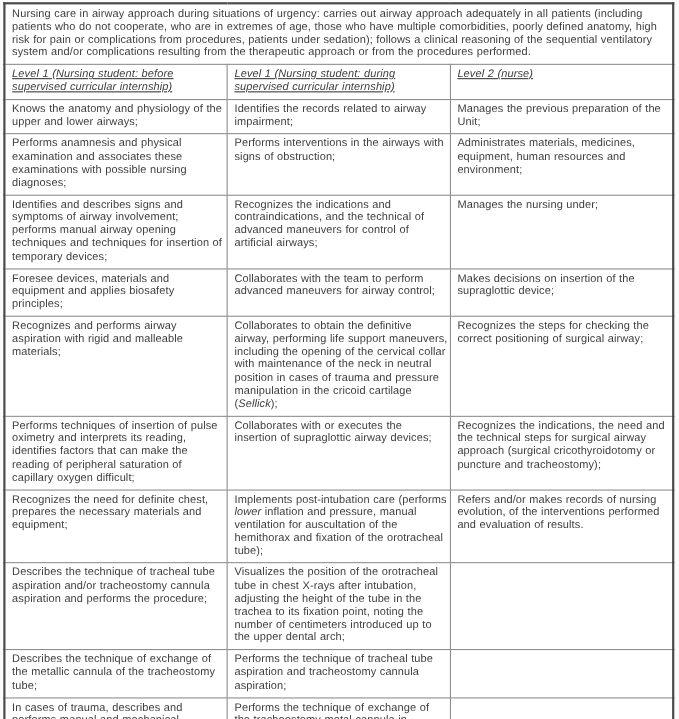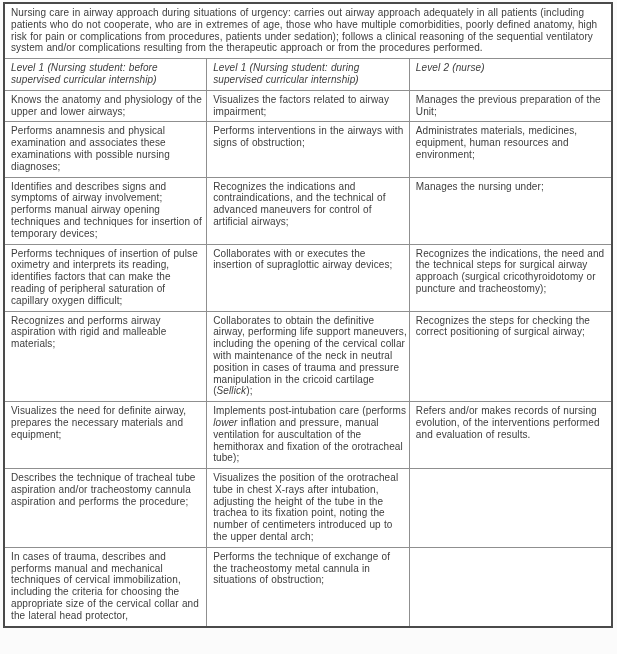--- a/index.html
+++ b/index.html
@@ -31,20 +31,21 @@
     line-height: 11.8px;
     color: #3d3d3d;
     letter-spacing: 0.1px;
     word-spacing: 0.3px;
   }
   td.intro-cell {
     padding: 4px 7px 5px 7px;
   }
   tr.header-row td {
     font-style: italic;
+    text-decoration: underline;
   }
 </style>
 </head>
 <body>
 
 <div class="page">
   <table class="competency">
     <colgroup>
       <col>
         <col>
@@ -54,51 +55,61 @@
       <tr>
         <td colspan="3" class="intro-cell">Nursing care in airway approach during situations of urgency: carries out airway approach adequately in all patients (including patients who do not cooperate, who are in extremes of age, those who have multiple comorbidities, poorly defined anatomy, high risk for pain or complications from procedures, patients under sedation); follows a clinical reasoning of the sequential ventilatory system and/or complications resulting from the therapeutic approach or from the procedures performed.</td>
       </tr>
       <tr class="header-row">
         <td>Level 1 (Nursing student: before supervised curricular internship)</td>
         <td>Level 1 (Nursing student: during supervised curricular internship)</td>
         <td>Level 2 (nurse)</td>
       </tr>
     <tr>
           <td>Knows the anatomy and physiology of the upper and lower airways;</td>
-          <td>Visualizes the factors related to airway impairment;</td>
+          <td>Identifies the records related to airway impairment;</td>
           <td>Manages the previous preparation of the Unit;</td>
         </tr>
         <tr>
           <td>Performs anamnesis and physical examination and associates these examinations with possible nursing diagnoses;</td>
           <td>Performs interventions in the airways with signs of obstruction;</td>
           <td>Administrates materials, medicines, equipment, human resources and environment;</td>
         </tr>
         <tr>
           <td>Identifies and describes signs and symptoms of airway involvement; performs manual airway opening techniques and techniques for insertion of temporary devices;</td>
           <td>Recognizes the indications and contraindications, and the technical of advanced maneuvers for control of artificial airways;</td>
           <td>Manages the nursing under;</td>
         </tr>
         <tr>
-          <td>Performs techniques of insertion of pulse oximetry and interprets its reading, identifies factors that can make the reading of peripheral saturation of capillary oxygen difficult;</td>
-          <td>Collaborates with or executes the insertion of supraglottic airway devices;</td>
-          <td>Recognizes the indications, the need and the technical steps for surgical airway approach (surgical cricothyroidotomy or puncture and tracheostomy);</td>
+          <td>Foresee devices, materials and equipment and applies biosafety principles;</td>
+          <td>Collaborates with the team to perform advanced maneuvers for airway control;</td>
+          <td>Makes decisions on insertion of the supraglottic device;</td>
         </tr>
         <tr>
           <td>Recognizes and performs airway aspiration with rigid and malleable materials;</td>
           <td>Collaborates to obtain the definitive airway, performing life support maneuvers, including the opening of the cervical collar with maintenance of the neck in neutral position in cases of trauma and pressure manipulation in the cricoid cartilage (<i>Sellick</i>);</td>
           <td>Recognizes the steps for checking the correct positioning of surgical airway;</td>
         </tr>
         <tr>
-          <td>Visualizes the need for definite airway, prepares the necessary materials and equipment;</td>
+          <td>Performs techniques of insertion of pulse oximetry and interprets its reading, identifies factors that can make the reading of peripheral saturation of capillary oxygen difficult;</td>
+          <td>Collaborates with or executes the insertion of supraglottic airway devices;</td>
+          <td>Recognizes the indications, the need and the technical steps for surgical airway approach (surgical cricothyroidotomy or puncture and tracheostomy);</td>
+        </tr>
+        <tr>
+          <td>Recognizes the need for definite chest, prepares the necessary materials and equipment;</td>
           <td>Implements post-intubation care (performs <i>lower</i> inflation and pressure, manual ventilation for auscultation of the hemithorax and fixation of the orotracheal tube);</td>
           <td>Refers and/or makes records of nursing evolution, of the interventions performed and evaluation of results.</td>
         </tr>
         <tr>
           <td>Describes the technique of tracheal tube aspiration and/or tracheostomy cannula aspiration and performs the procedure;</td>
           <td>Visualizes the position of the orotracheal tube in chest X-rays after intubation, adjusting the height of the tube in the trachea to its fixation point, noting the number of centimeters introduced up to the upper dental arch;</td>
+          <td></td>
+        </tr>
+        <tr>
+          <td>Describes the technique of exchange of the metallic cannula of the tracheostomy tube;</td>
+          <td>Performs the technique of tracheal tube aspiration and tracheostomy cannula aspiration;</td>
           <td></td>
         </tr>
         <tr>
           <td>In cases of trauma, describes and performs manual and mechanical techniques of cervical immobilization, including the criteria for choosing the appropriate size of the cervical collar and the lateral head protector,</td>
           <td>Performs the technique of exchange of the tracheostomy metal cannula in situations of obstruction;</td>
           <td></td>
         </tr>
       </tbody>
   </table>
 </div>

